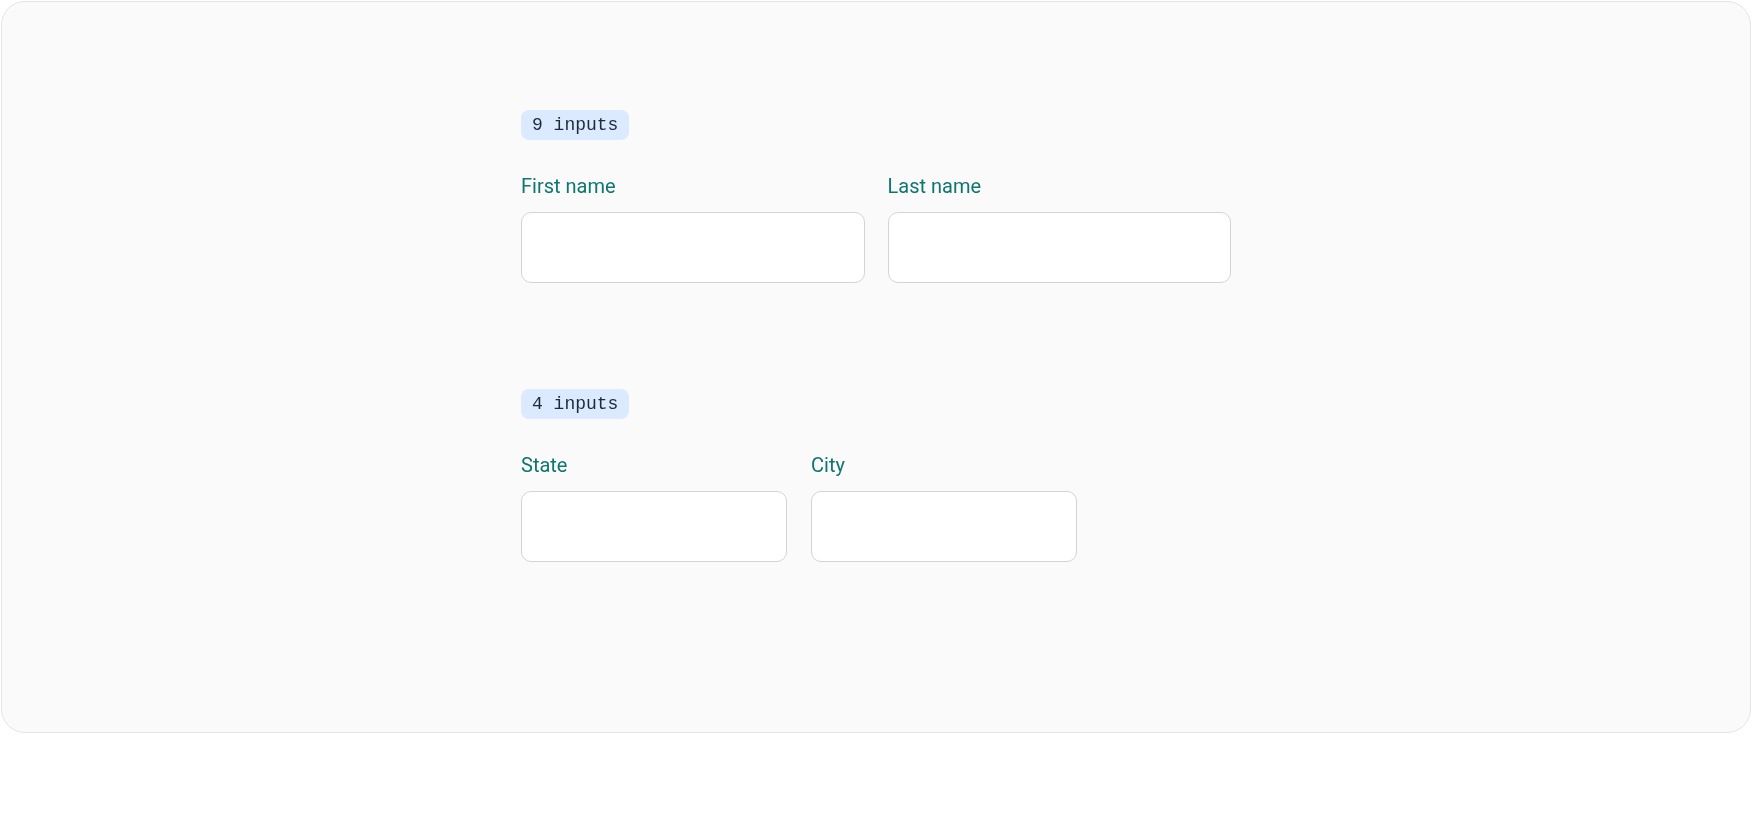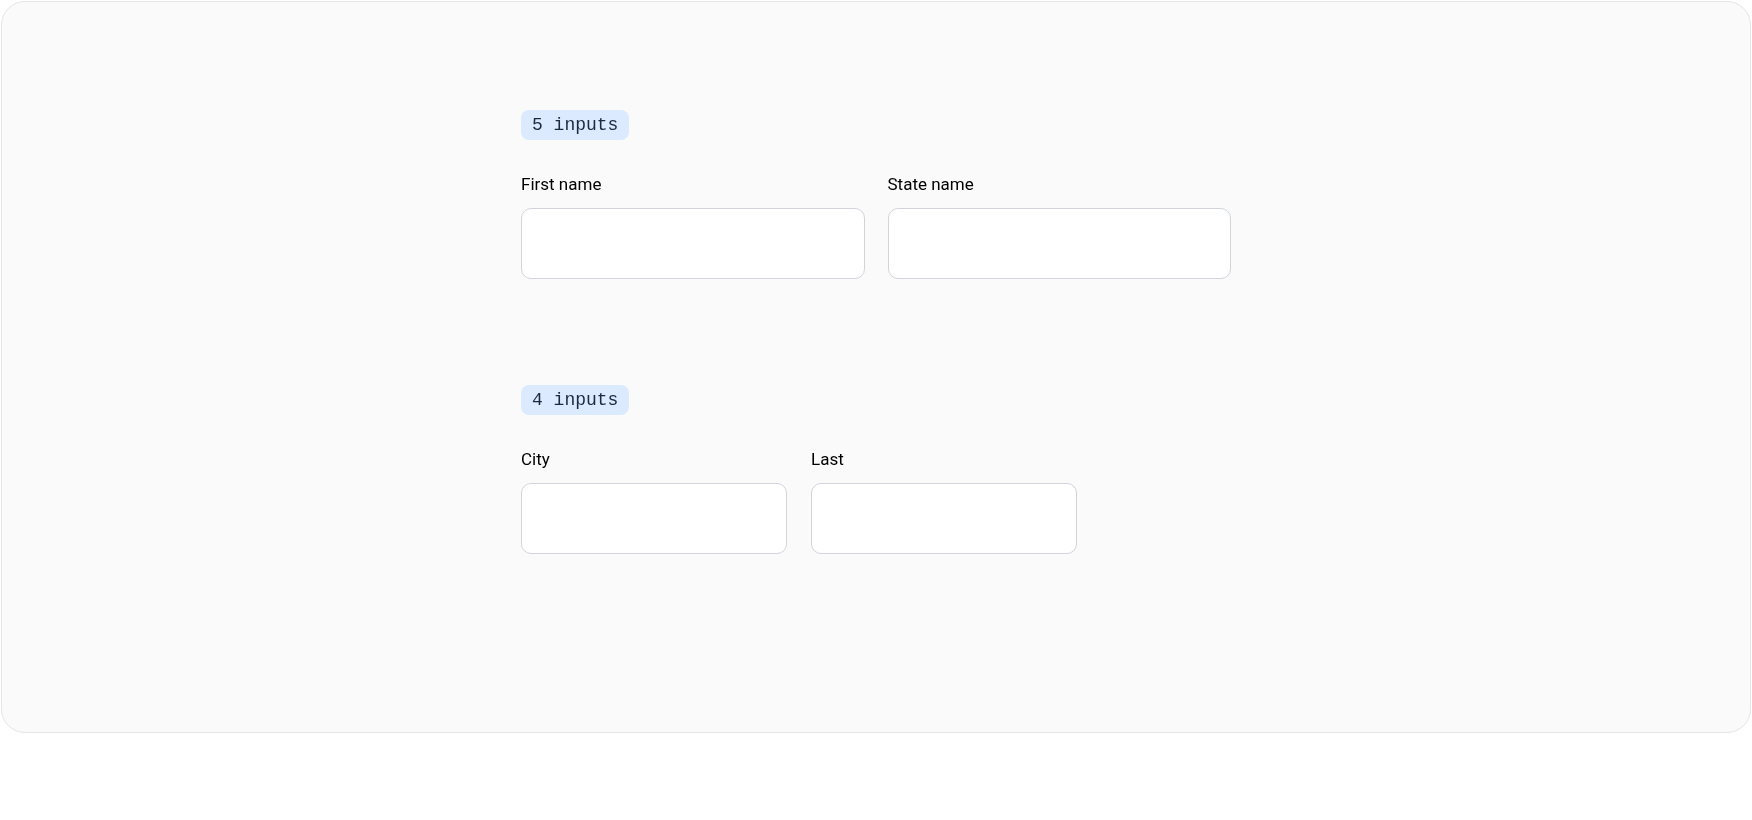--- a/index.html
+++ b/index.html
@@ -52,22 +52,22 @@
     .row-3 {
       display: grid;
       grid-template-columns: 1fr 1fr 1fr;
       gap: 24px;
     }
     .field {
       display: flex;
       flex-direction: column;
     }
     .label {
-      font-size: 17px;
-      color: #000000;
+      font-size: 20px;
+      color: #0f766e;
       font-weight: 400;
       margin-bottom: 14px;
     }
     .input {
       height: 71px;
       background: #ffffff;
       border: 1px solid #d1d5db;
       border-radius: 10px;
       padding: 0 16px;
       font-size: 18px;
@@ -75,41 +75,41 @@
       outline: none;
     }
   </style>
 </head>
 <body>
 
 <div class="container">
   <div class="content">
 
     <div class="section">
-      <span class="badge">5 inputs</span>
+      <span class="badge">9 inputs</span>
       <div class="row-2">
         <div class="field">
           <label class="label">First name</label>
           <input type="text" class="input" value="" style="">
         </div>
         <div class="field">
-          <label class="label">State name</label>
+          <label class="label">Last name</label>
           <input type="text" class="input" value="" style="">
         </div>
       </div>
     </div>
 
     <div class="section">
       <span class="badge">4 inputs</span>
       <div class="row-3">
         <div class="field">
-          <label class="label">City</label>
+          <label class="label">State</label>
           <input type="text" class="input" value="" style="">
         </div>
         <div class="field">
-          <label class="label">Last</label>
+          <label class="label">City</label>
           <input type="text" class="input" value="" style="">
         </div>
       </div>
     </div>
 
   </div>
 </div>
 
 </body></html>

